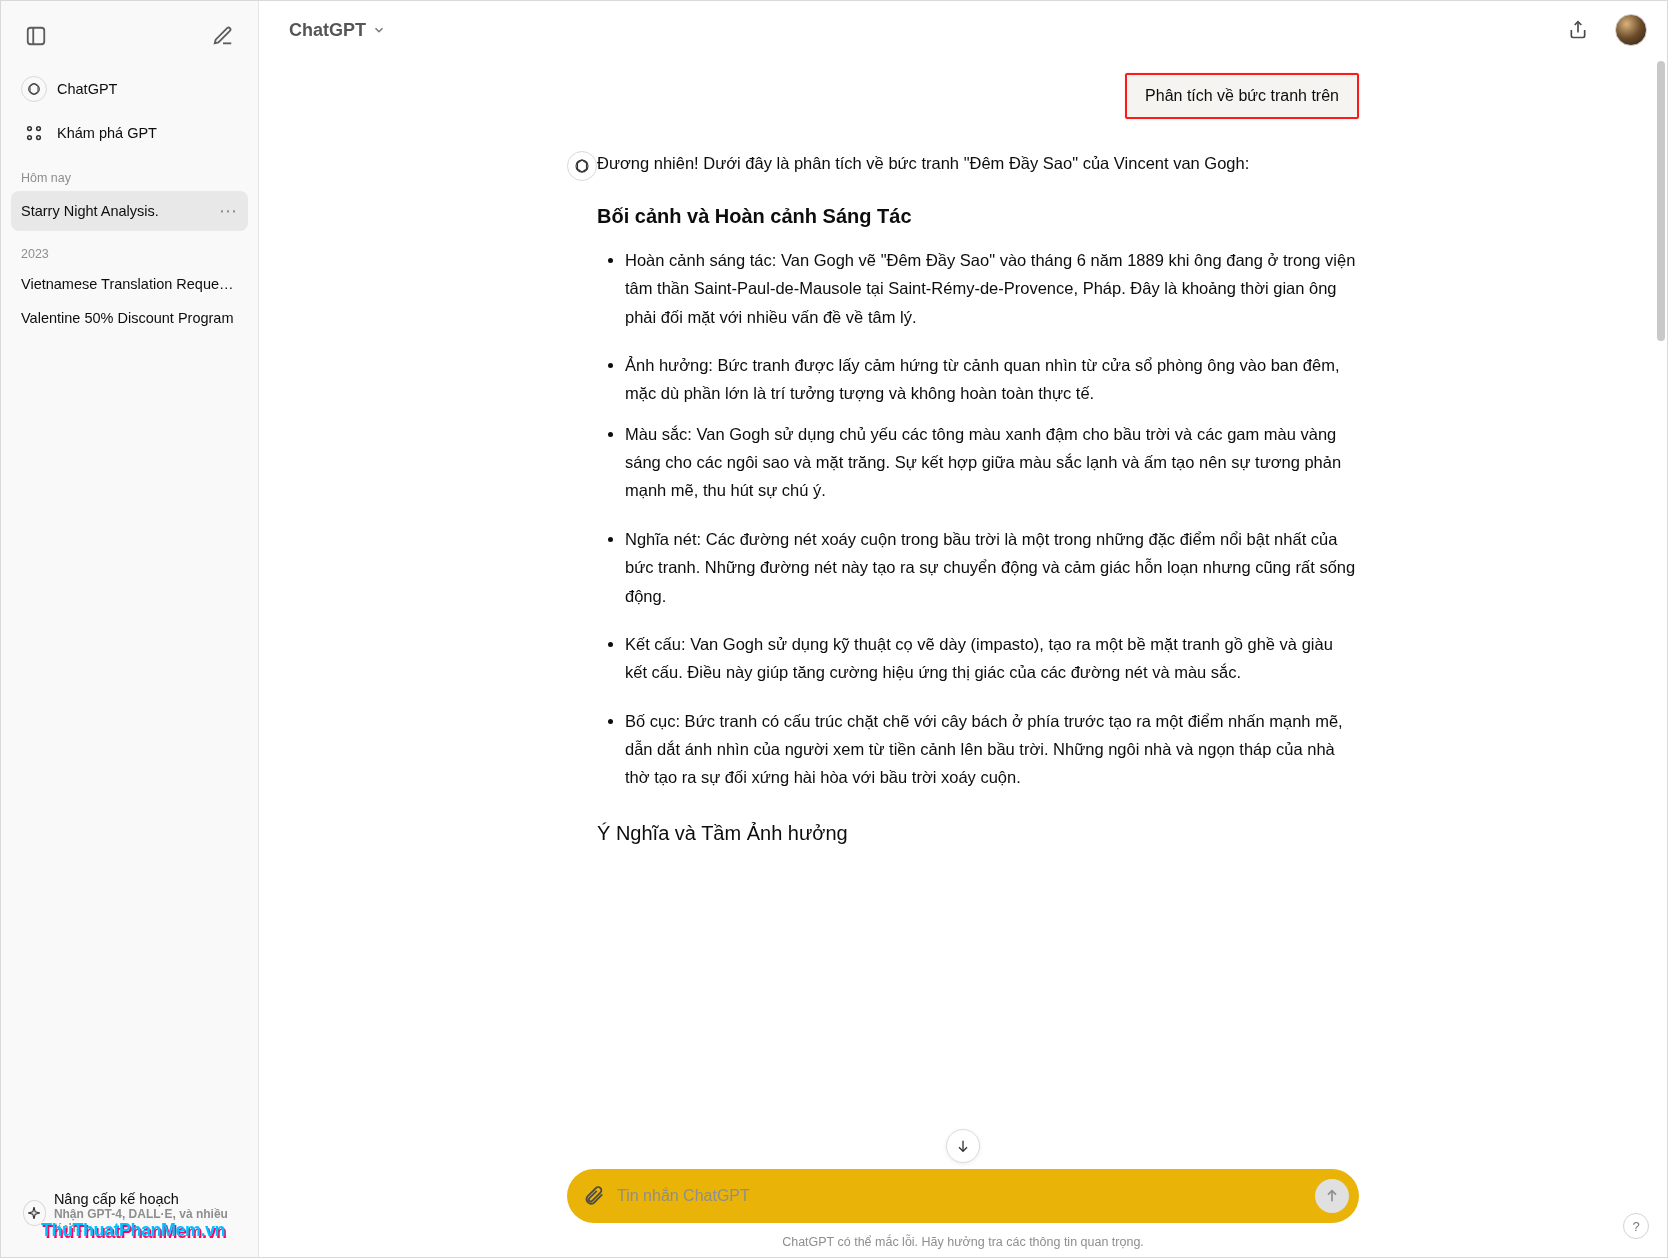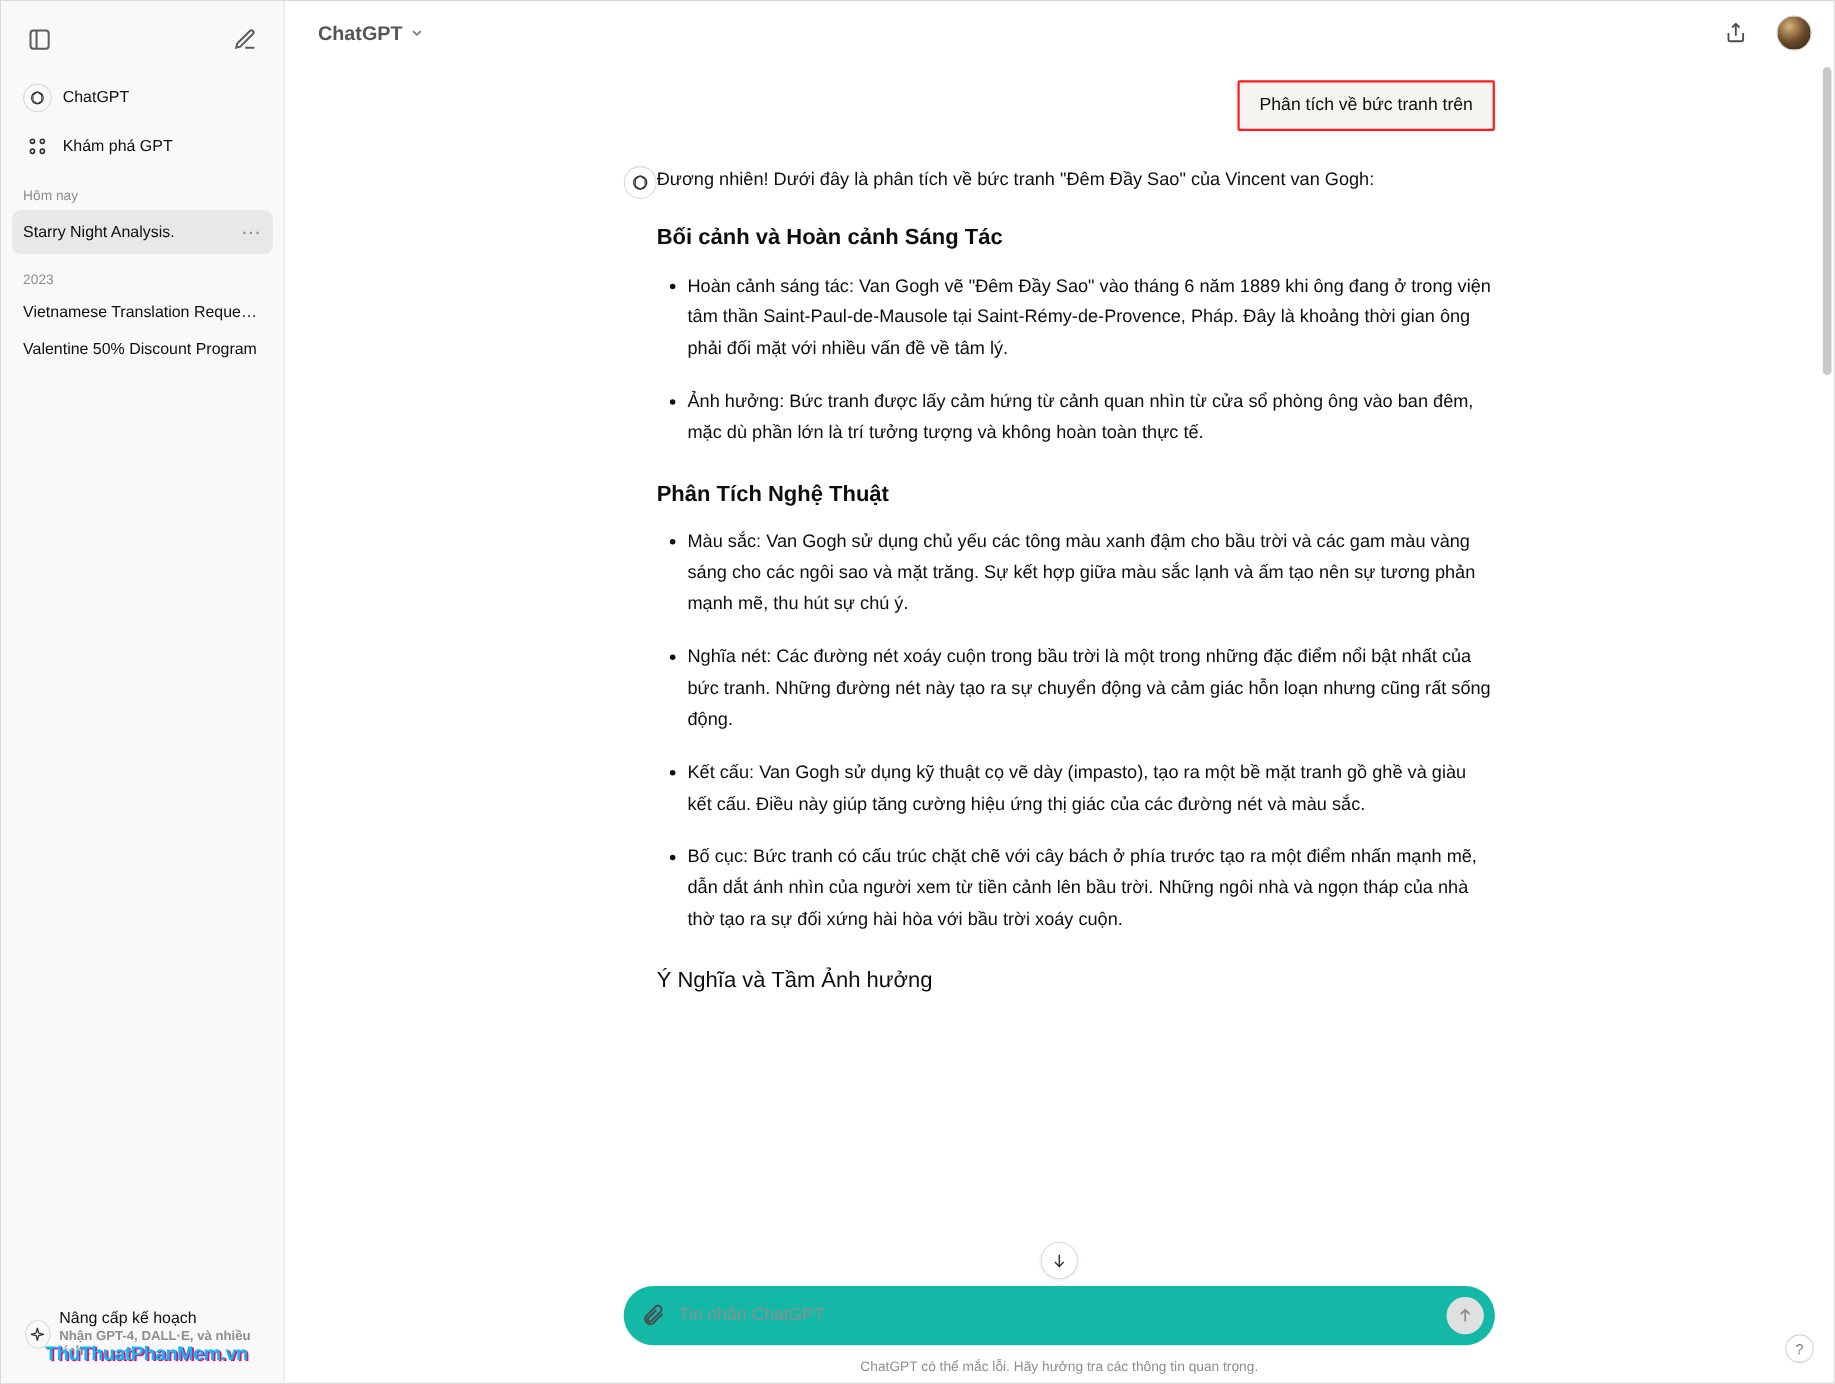--- a/index.html
+++ b/index.html
@@ -190,21 +190,21 @@
     border: 1px solid #dcdcdc;
     display:flex; align-items:center; justify-content:center;
     box-shadow: 0 1px 4px rgba(0,0,0,0.08);
     cursor: pointer;
   }
 
   
   .composer-wrap { padding: 0 40px 6px 40px; }
   .composer {
     max-width: 792px; margin: 0 auto;
-    background: #14b8a6;
+    background: #eab308;
     border-radius: 28px;
     height: 54px;
     display: flex; align-items: center;
     padding: 0 10px 0 16px;
     gap: 12px;
   }
   .composer input {
     flex: 1; border: none; background: transparent;
     font-size: 16px; color: #333;
     outline: none;
@@ -351,21 +351,20 @@
             <h3>Bối cảnh và Hoàn cảnh Sáng Tác</h3>
             <ul>
               <li>
                 <strong>Hoàn cảnh sáng tác</strong><span>: Van Gogh vẽ "Đêm Đầy Sao" vào tháng 6 năm 1889 khi ông đang ở trong viện tâm thần Saint-Paul-de-Mausole tại Saint-Rémy-de-Provence, Pháp. Đây là khoảng thời gian ông phải đối mặt với nhiều vấn đề về tâm lý.</span>
               </li>
               <li>
                 <strong>Ảnh hưởng</strong><span>: Bức tranh được lấy cảm hứng từ cảnh quan nhìn từ cửa sổ phòng ông vào ban đêm, mặc dù phần lớn là trí tưởng tượng và không hoàn toàn thực tế.</span>
               </li>
             </ul>
 
-            <h3>Phân Tích Nghệ Thuật</h3>
             <ul>
               <li>
                 <strong>Màu sắc</strong><span>: Van Gogh sử dụng chủ yếu các tông màu xanh đậm cho bầu trời và các gam màu vàng sáng cho các ngôi sao và mặt trăng. Sự kết hợp giữa màu sắc lạnh và ấm tạo nên sự tương phản mạnh mẽ, thu hút sự chú ý.</span>
               </li>
               <li>
                 <strong>Nghĩa nét</strong><span>: Các đường nét xoáy cuộn trong bầu trời là một trong những đặc điểm nổi bật nhất của bức tranh. Những đường nét này tạo ra sự chuyển động và cảm giác hỗn loạn nhưng cũng rất sống động.</span>
               </li>
               <li>
                 <strong>Kết cấu</strong><span>: Van Gogh sử dụng kỹ thuật cọ vẽ dày (impasto), tạo ra một bề mặt tranh gồ ghề và giàu kết cấu. Điều này giúp tăng cường hiệu ứng thị giác của các đường nét và màu sắc.</span>
               </li>

